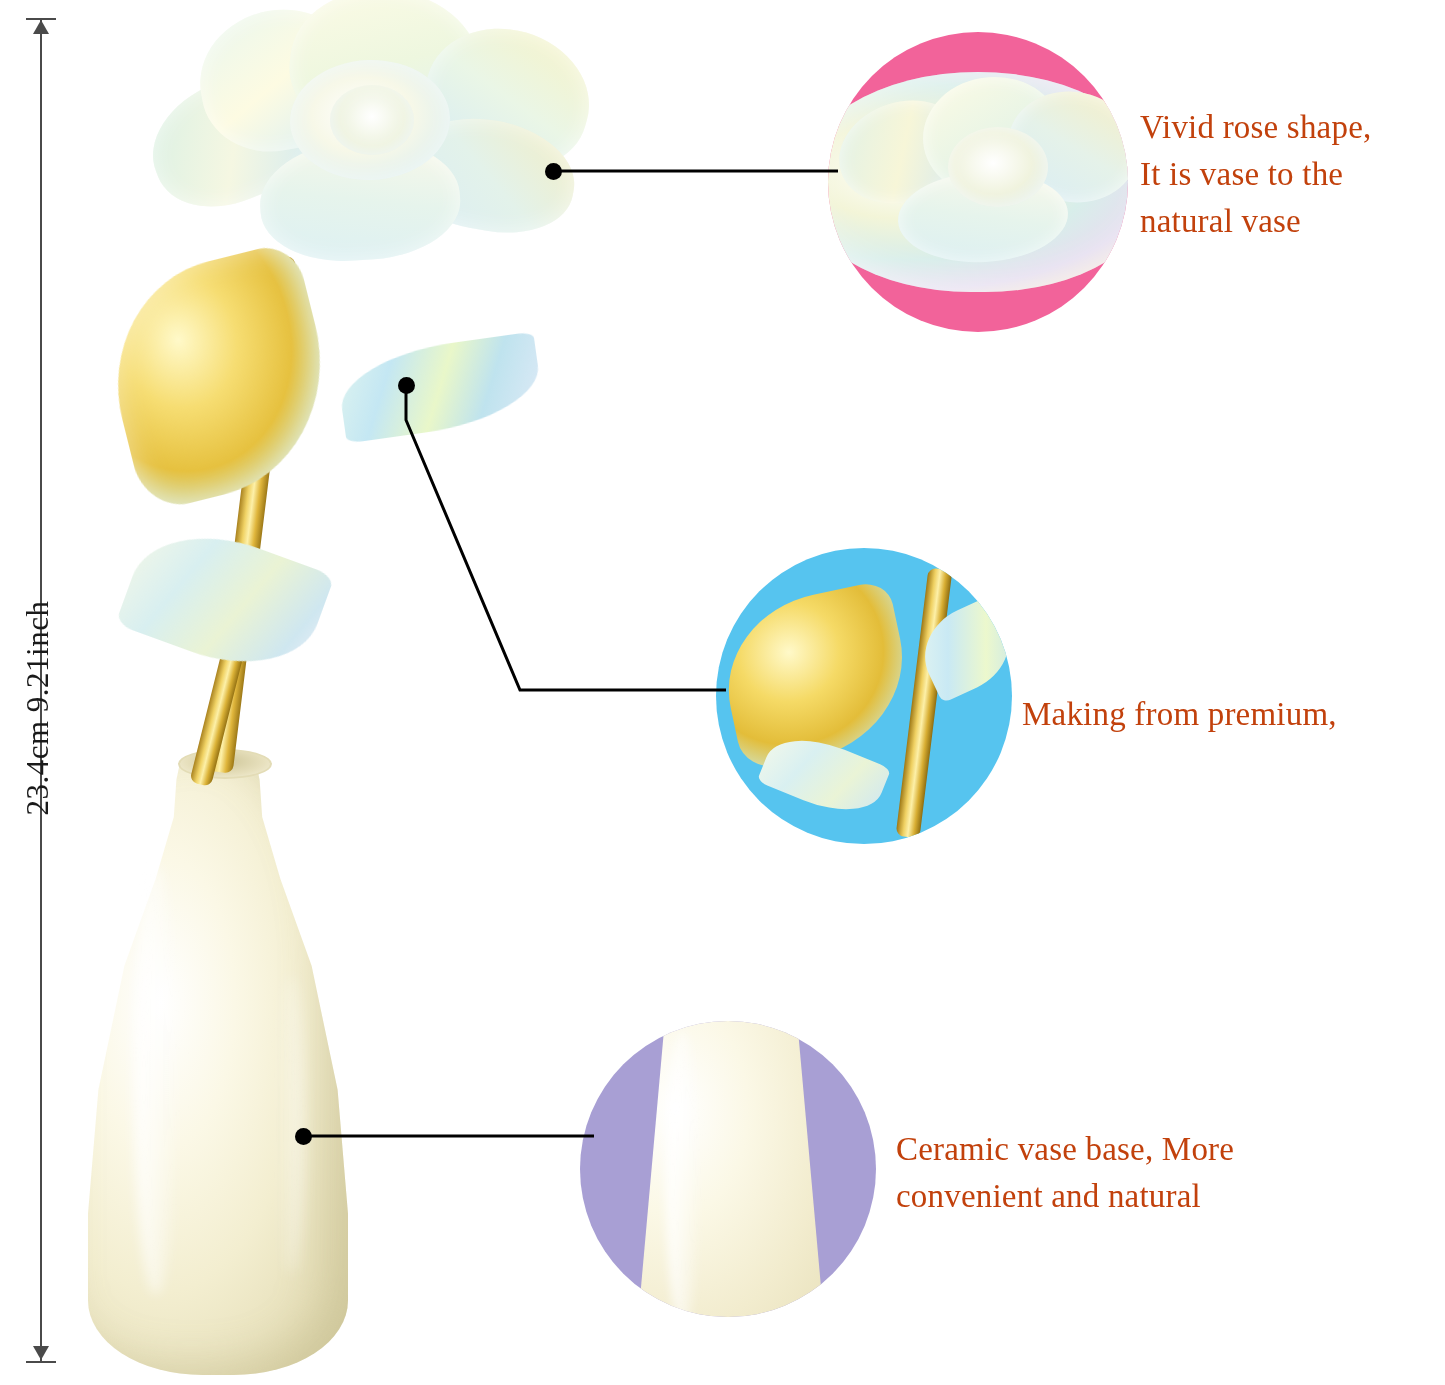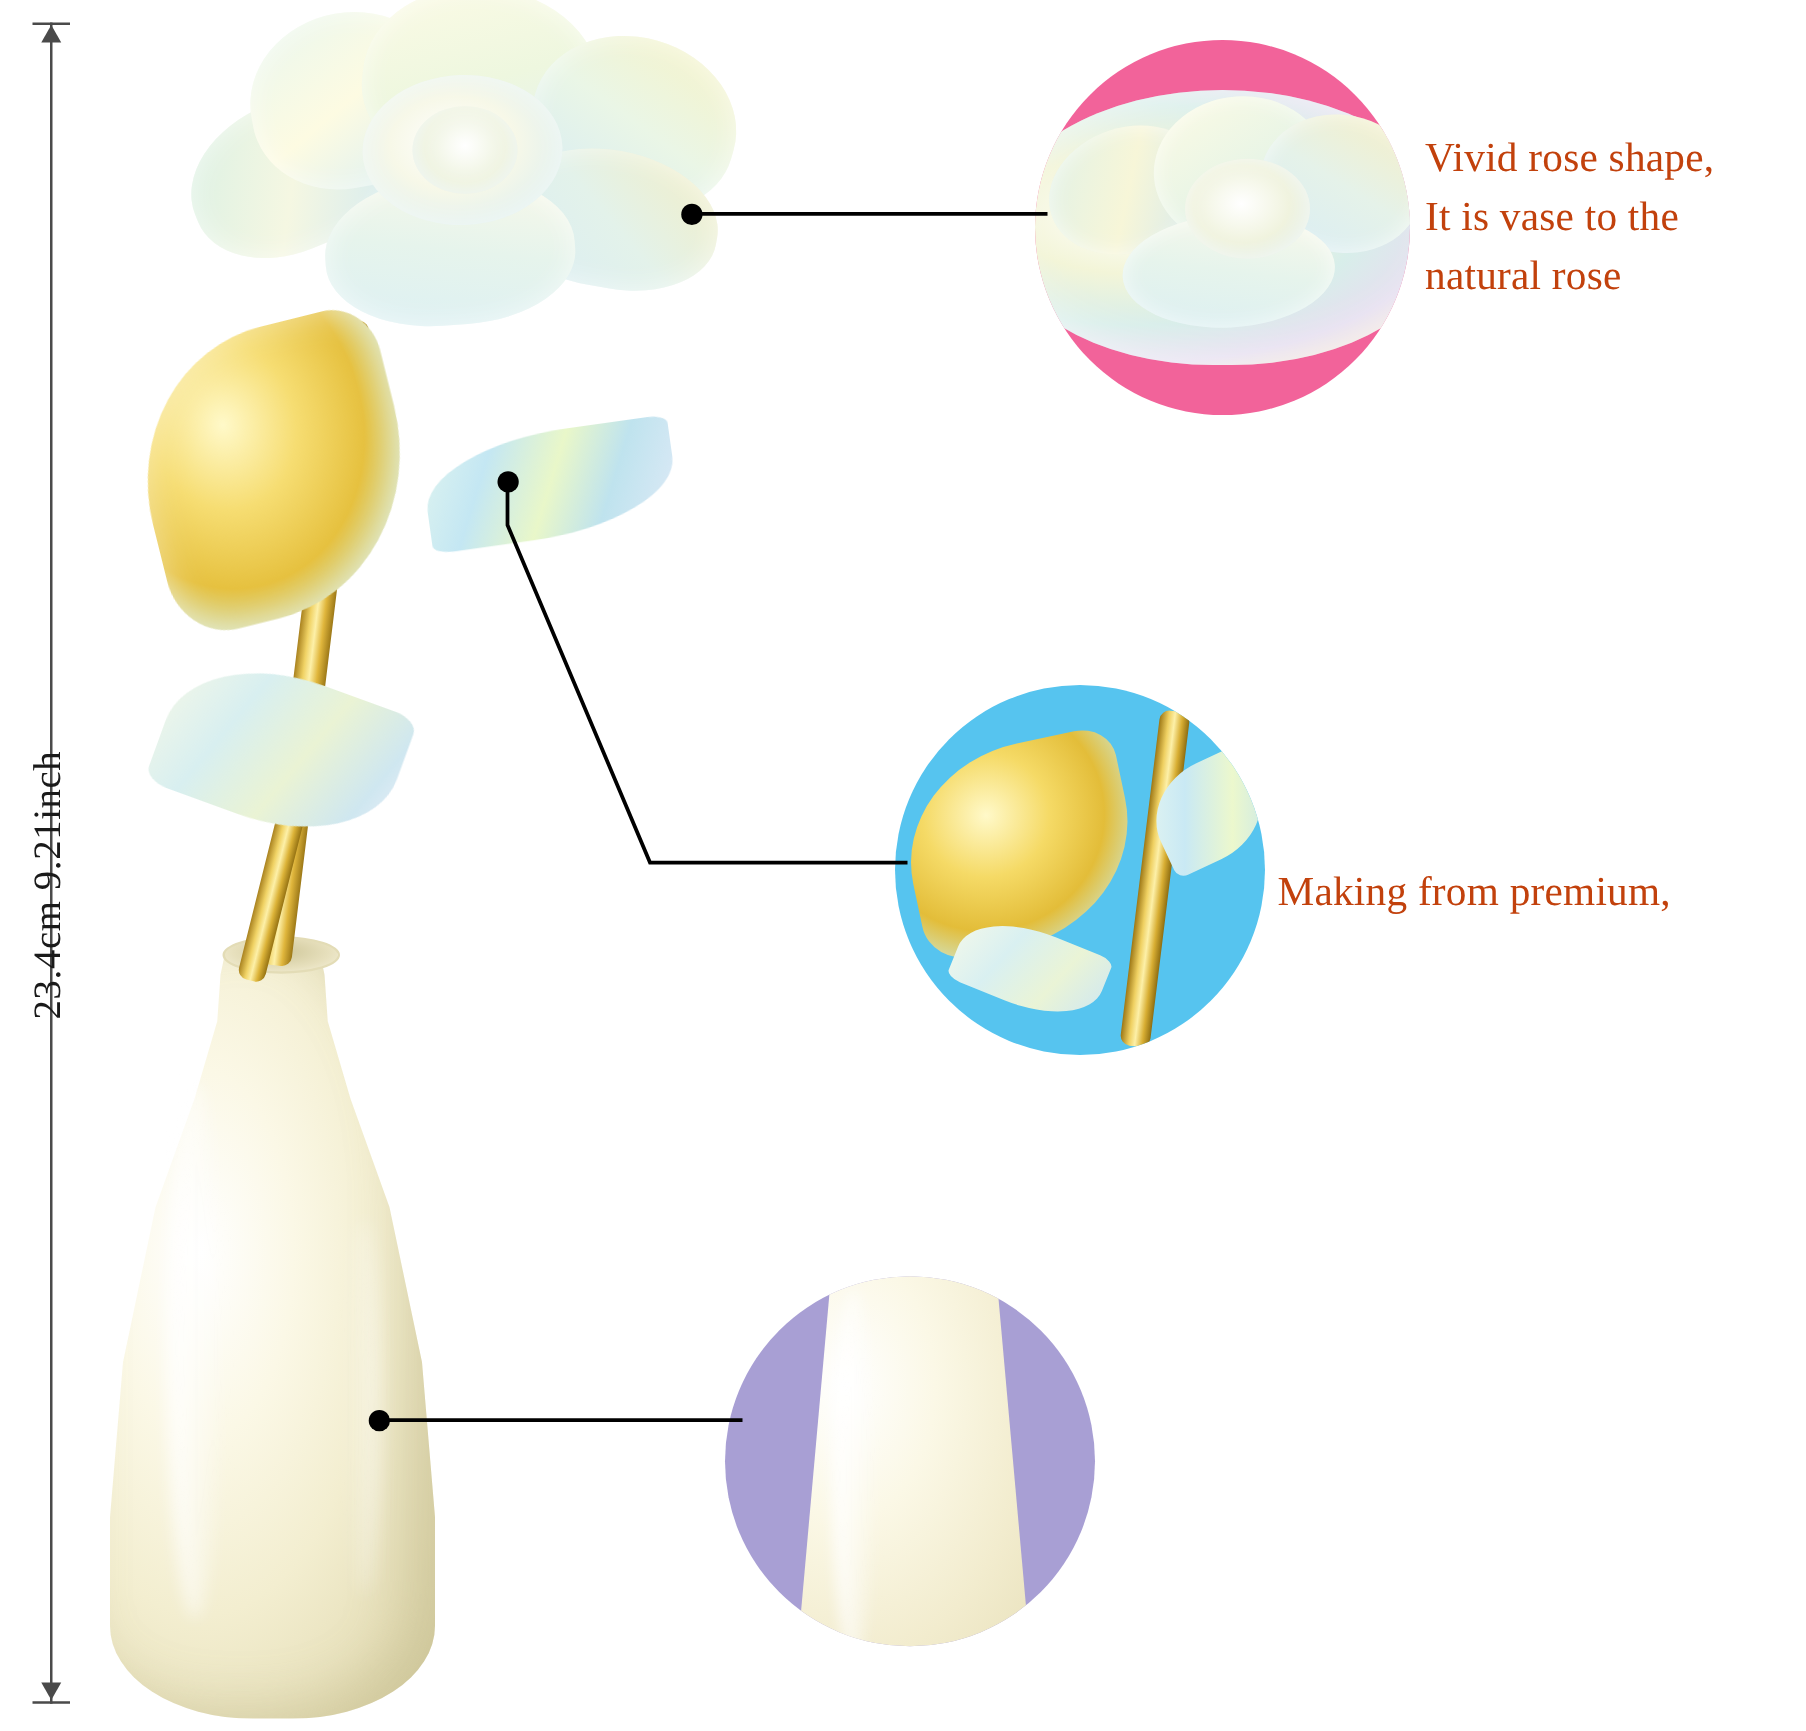--- a/index.html
+++ b/index.html
@@ -396,19 +396,23 @@
     <path d="M406,385 L406,420 L520,690 L726,690" stroke="#000" stroke-width="3" fill="none"></path>
     <path d="M304,1136 L594,1136" stroke="#000" stroke-width="3" fill="none"></path>
   </svg>
   <div class="dot d1"></div>
   <div class="dot d2"></div>
   <div class="dot d3"></div>
 
   <div class="caption cap1">
     <div>Vivid rose shape,</div>
     <div>It is vase to the</div>
-    <div>natural rose</div>
+    <div>natural vase</div>
   </div>
   <div class="caption cap2">
     <div>Making from premium,</div>
   </div>
+  <div class="caption cap3">
+    <div>Ceramic vase base, More</div>
+    <div>convenient and natural</div>
+  </div>
 
 </div>
 
 </body></html>

